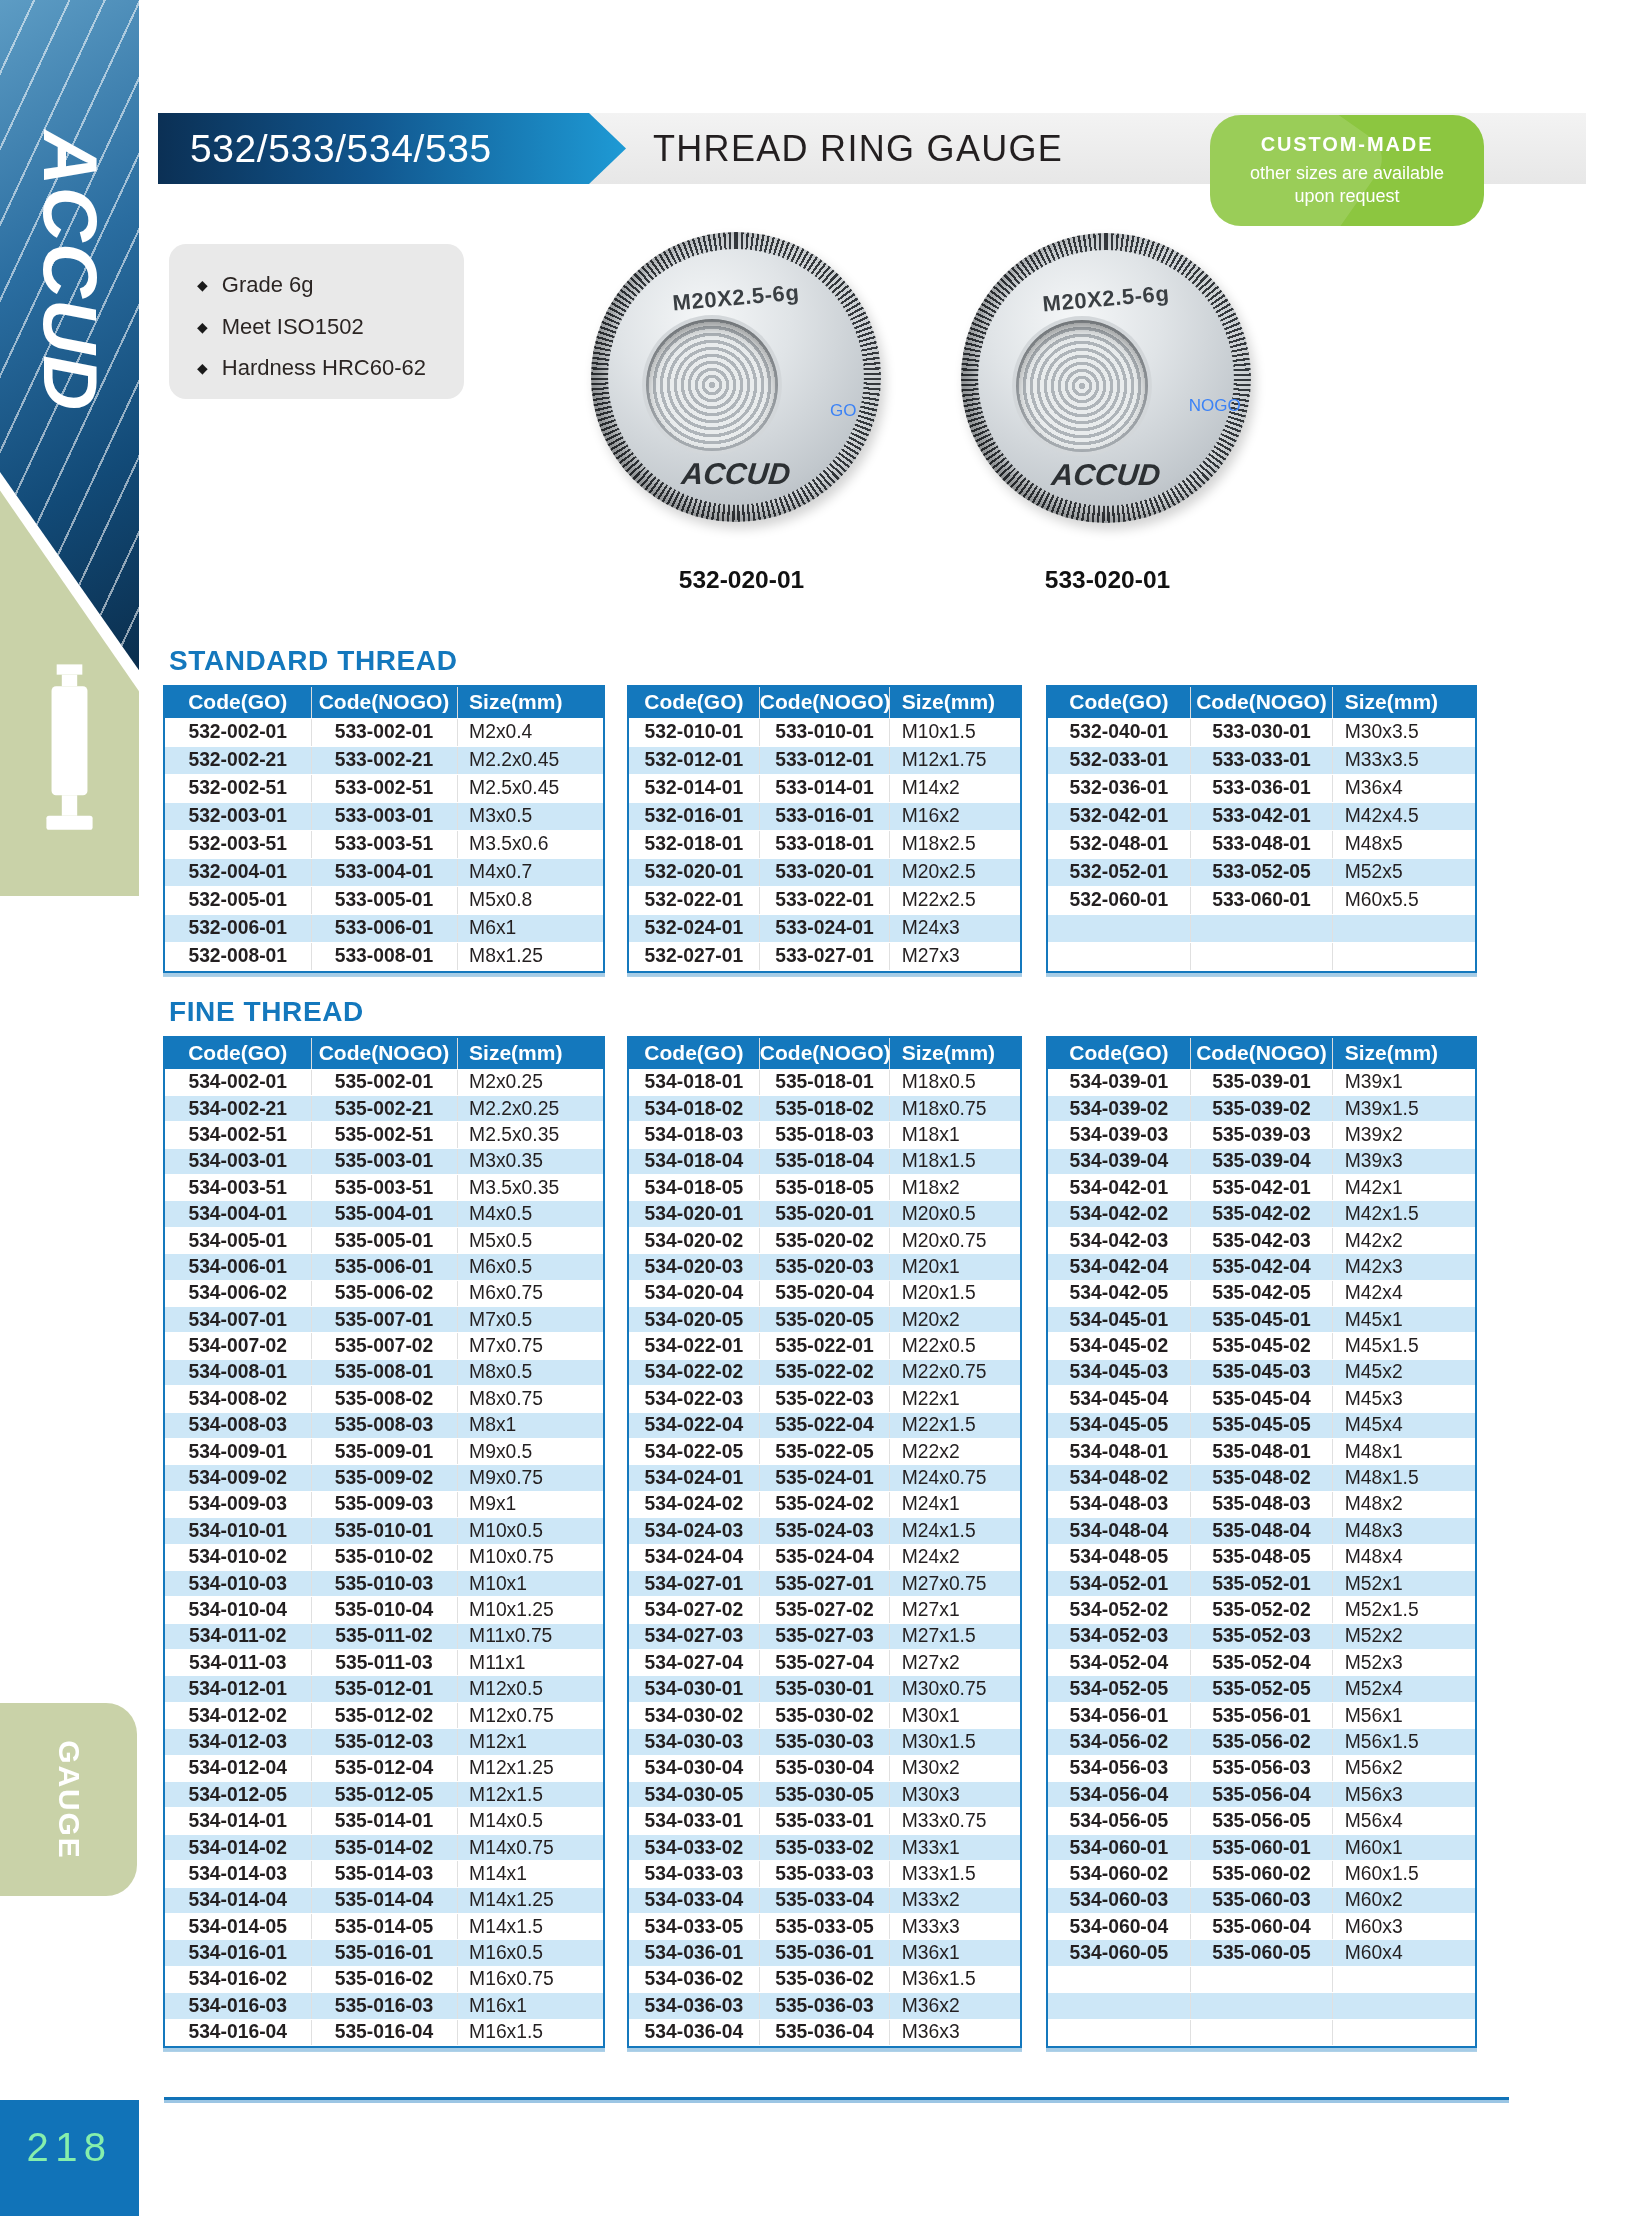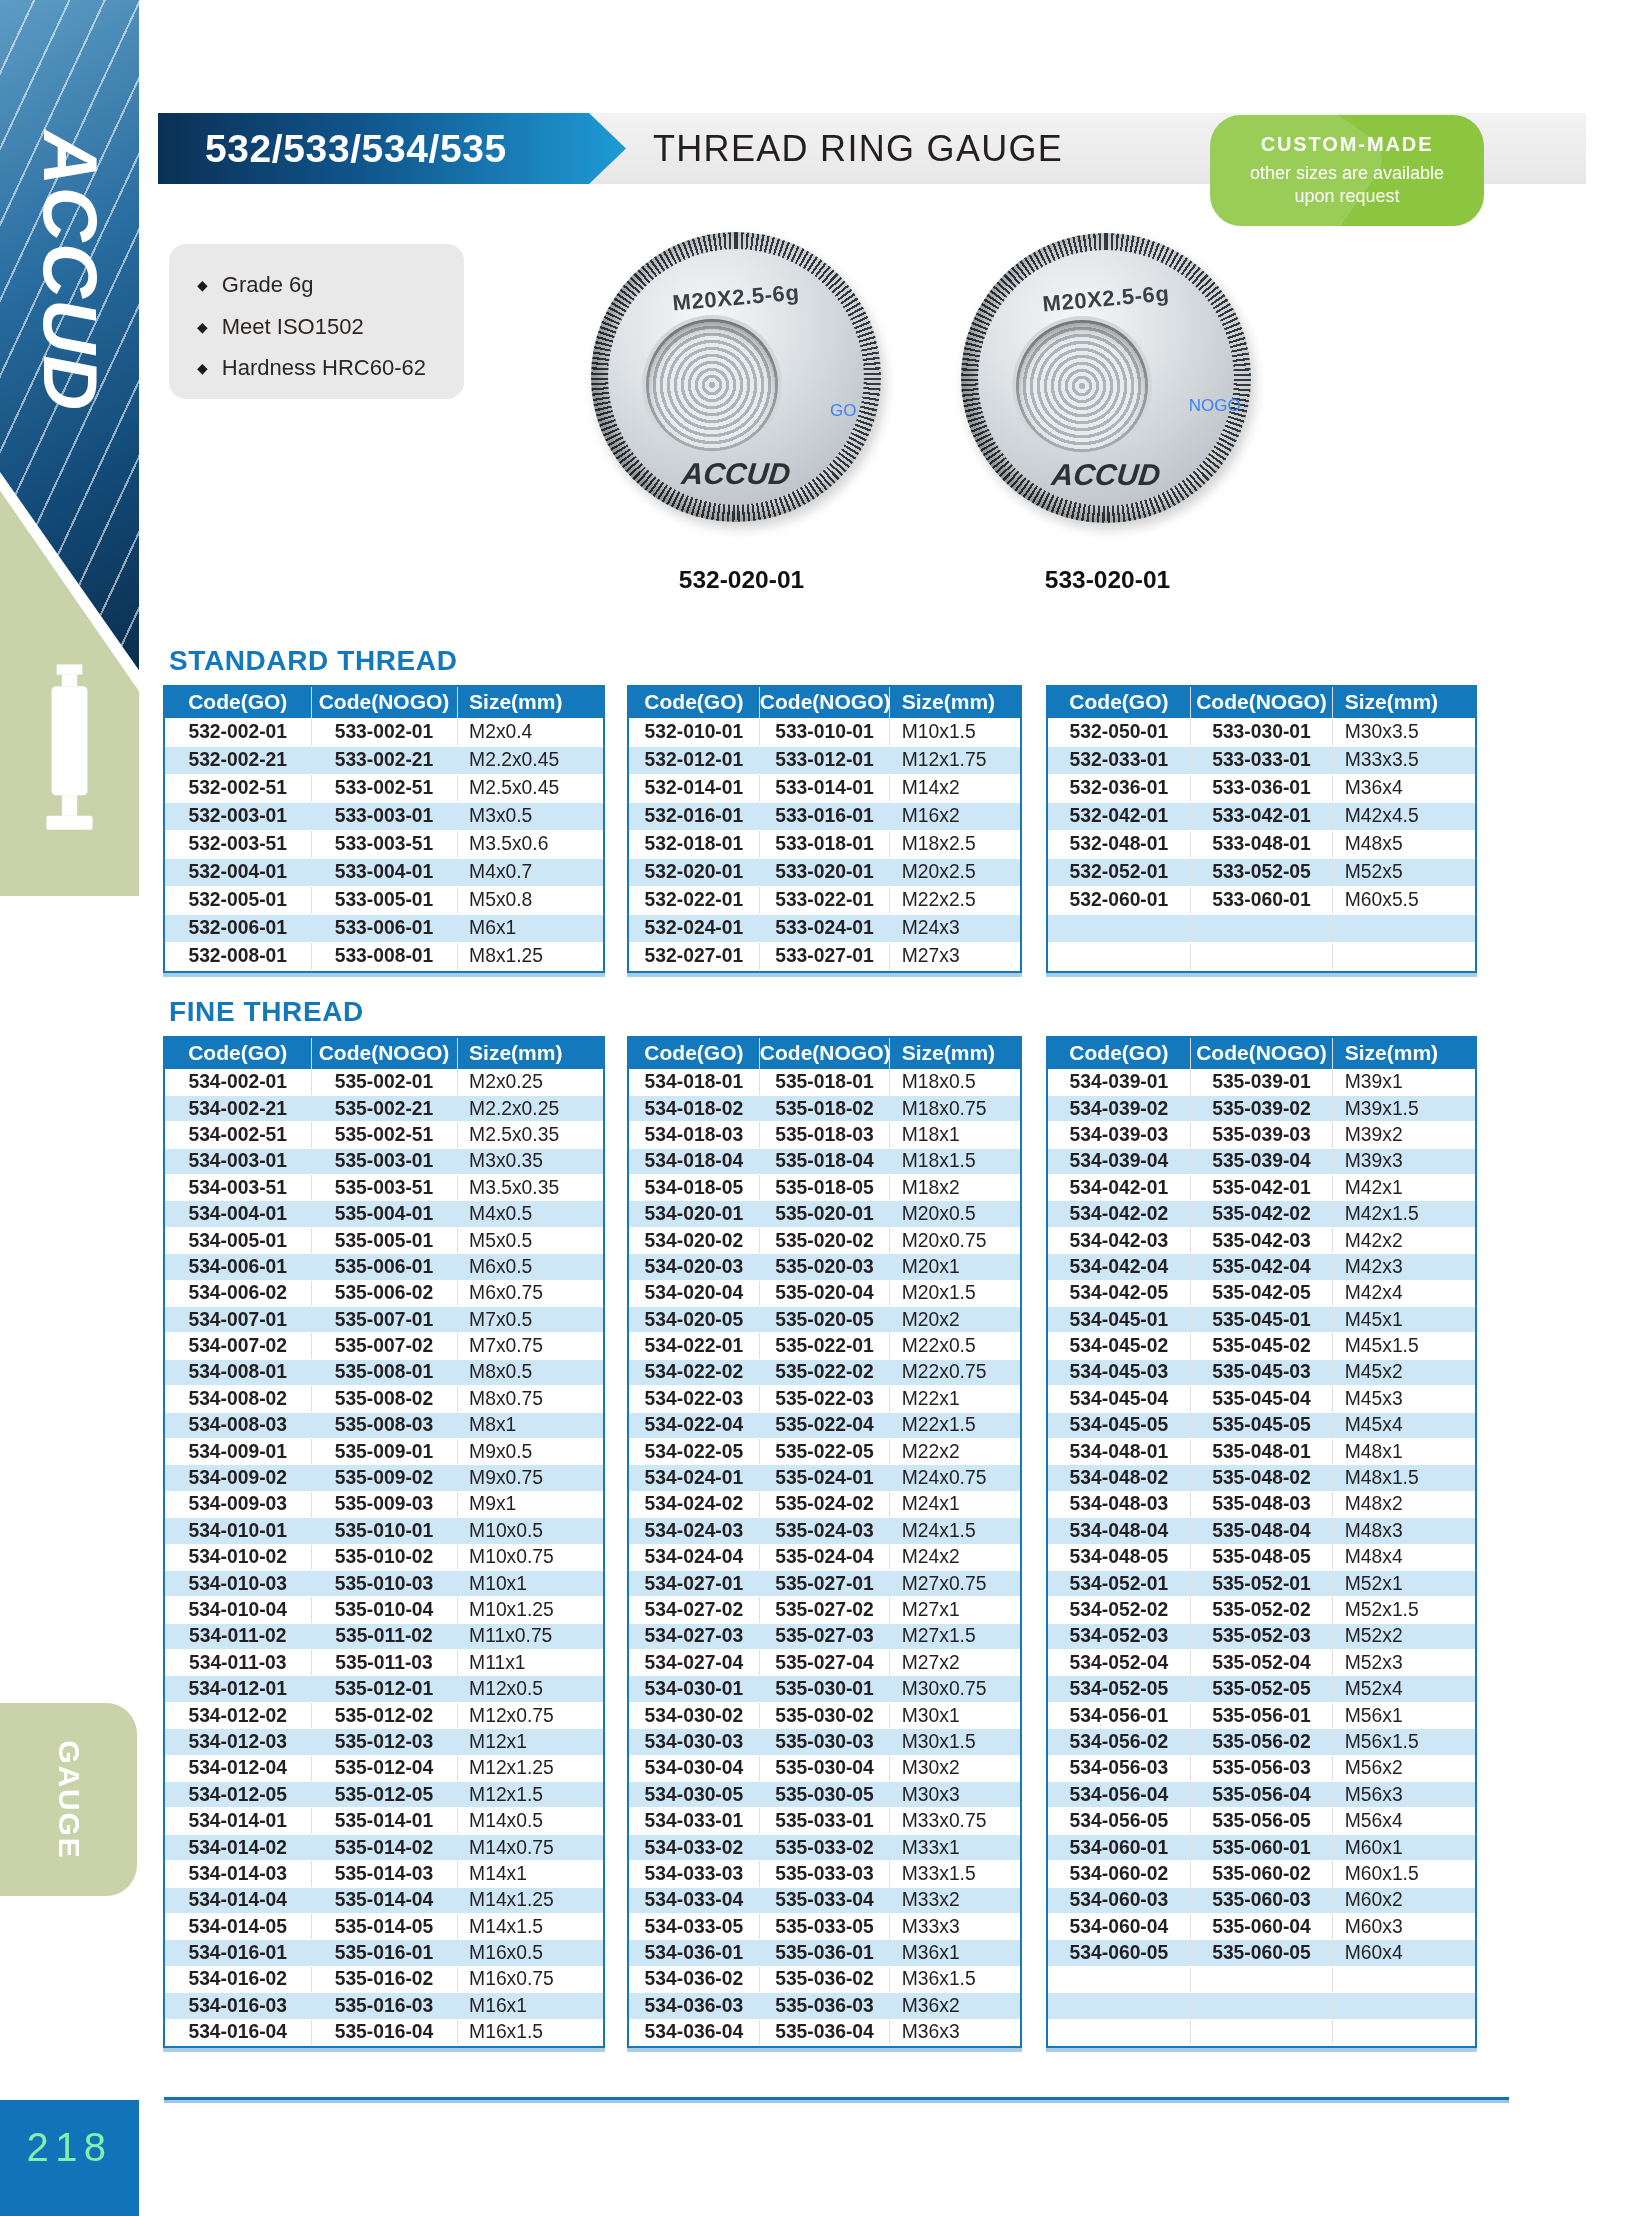--- a/index.html
+++ b/index.html
@@ -54,21 +54,21 @@
     position:absolute; left:580px; top:113px; width:1006px; height:71px;
     background:linear-gradient(180deg,#f3f3f3 0%, #e7e7e7 100%);
   }
   .blue-arrow {
     position:absolute; left:158px; top:113px; width:468px; height:71px;
     clip-path:polygon(0 0, calc(100% - 37px) 0, 100% 50%, calc(100% - 37px) 100%, 0 100%);
     background:linear-gradient(90deg,#0b3055 0%, #11568e 45%, #1e9ad5 100%);
     display:flex; align-items:center;
   }
   .blue-arrow span {
-    color:#fff; font-weight:bold; font-size:39px; letter-spacing:0.6px; padding-left:47px;
+    color:#fff; font-weight:normal; font-size:39px; letter-spacing:0.6px; padding-left:32px;
   }
   .page-title {
     position:absolute; left:653px; top:113px; height:71px; display:flex; align-items:center;
     font-weight:normal; font-size:36px; letter-spacing:1.3px; color:#231f20;
   }
 
   
   .badge {
     position:absolute; left:1210px; top:115px; width:274px; height:111px;
     background:#8cc640; border-radius:31px; overflow:hidden;
@@ -349,21 +349,21 @@
   <table class="data-table" data-table="tables.standard.groups.2">
       <thead>
         <tr>
           <th class="c0">Code(GO)</th>
           <th class="c1">Code(NOGO)</th>
           <th class="c2">Size(mm)</th>
         </tr>
       </thead>
       <tbody>
         <tr>
-          <td class="c0">532-050-01</td>
+          <td class="c0">532-040-01</td>
           <td class="c1">533-030-01</td>
           <td class="c2">M30x3.5</td>
         </tr>
         <tr>
           <td class="c0">532-033-01</td>
           <td class="c1">533-033-01</td>
           <td class="c2">M33x3.5</td>
         </tr>
         <tr>
           <td class="c0">532-036-01</td>

